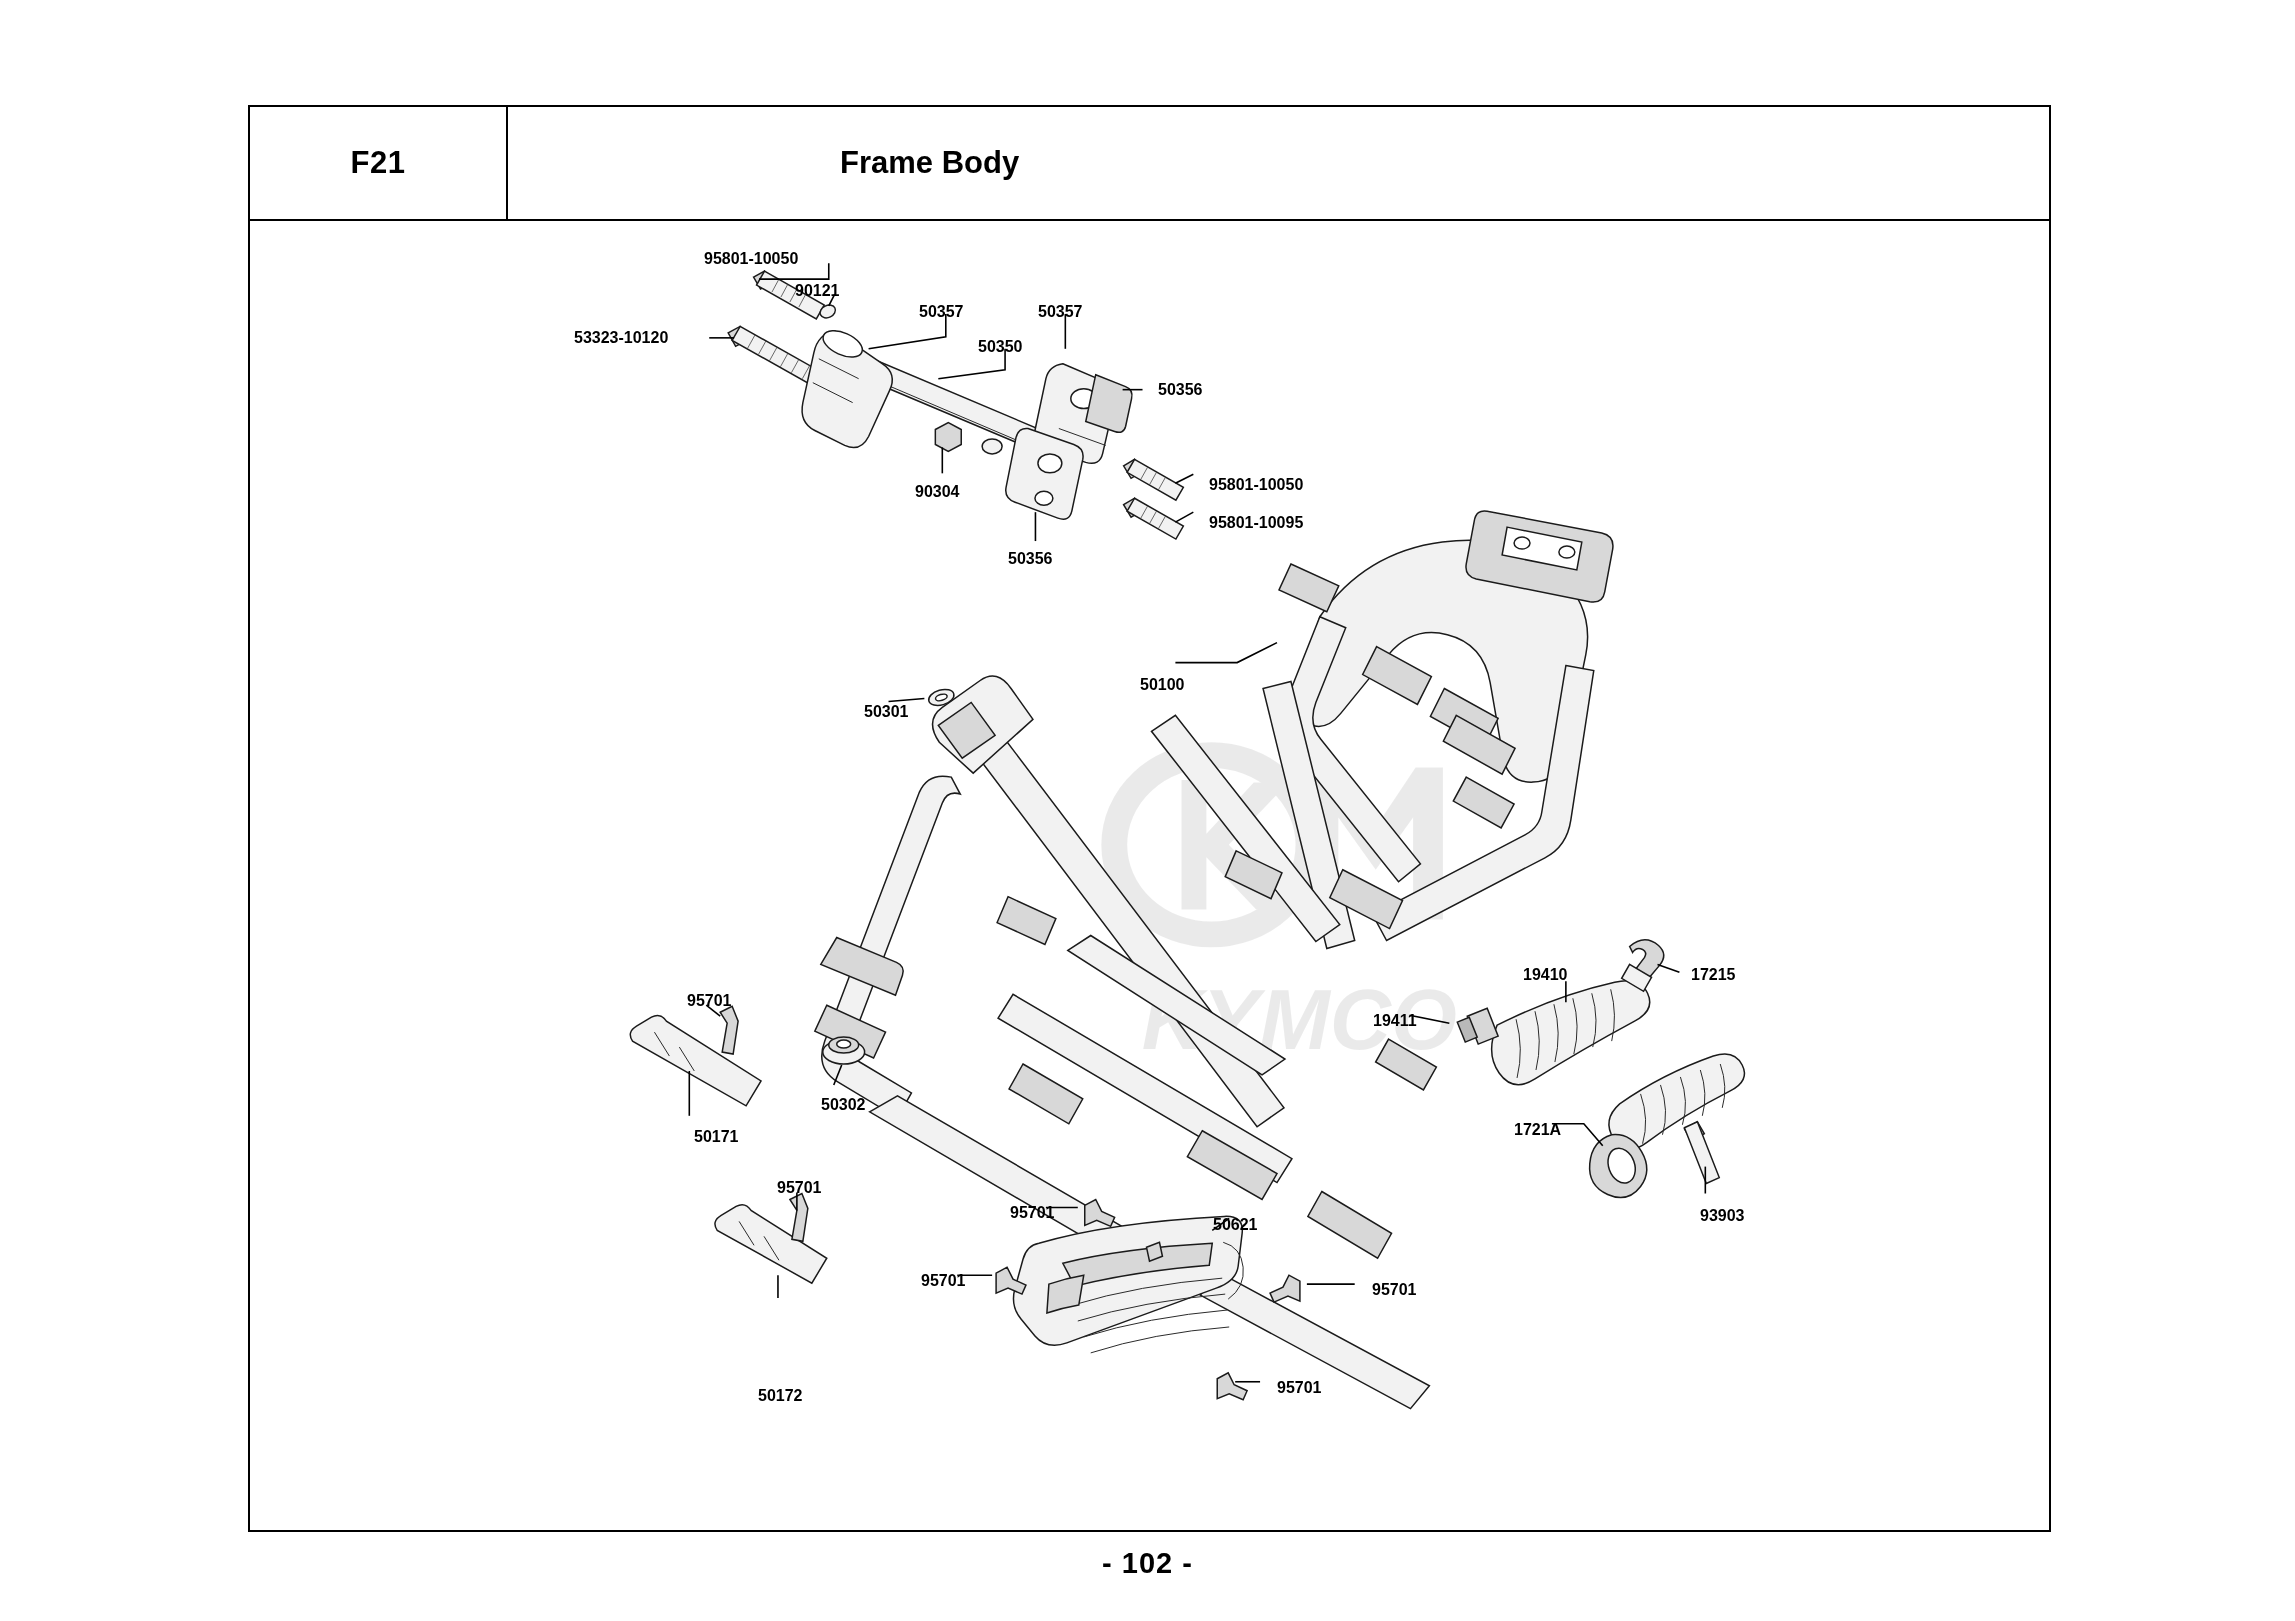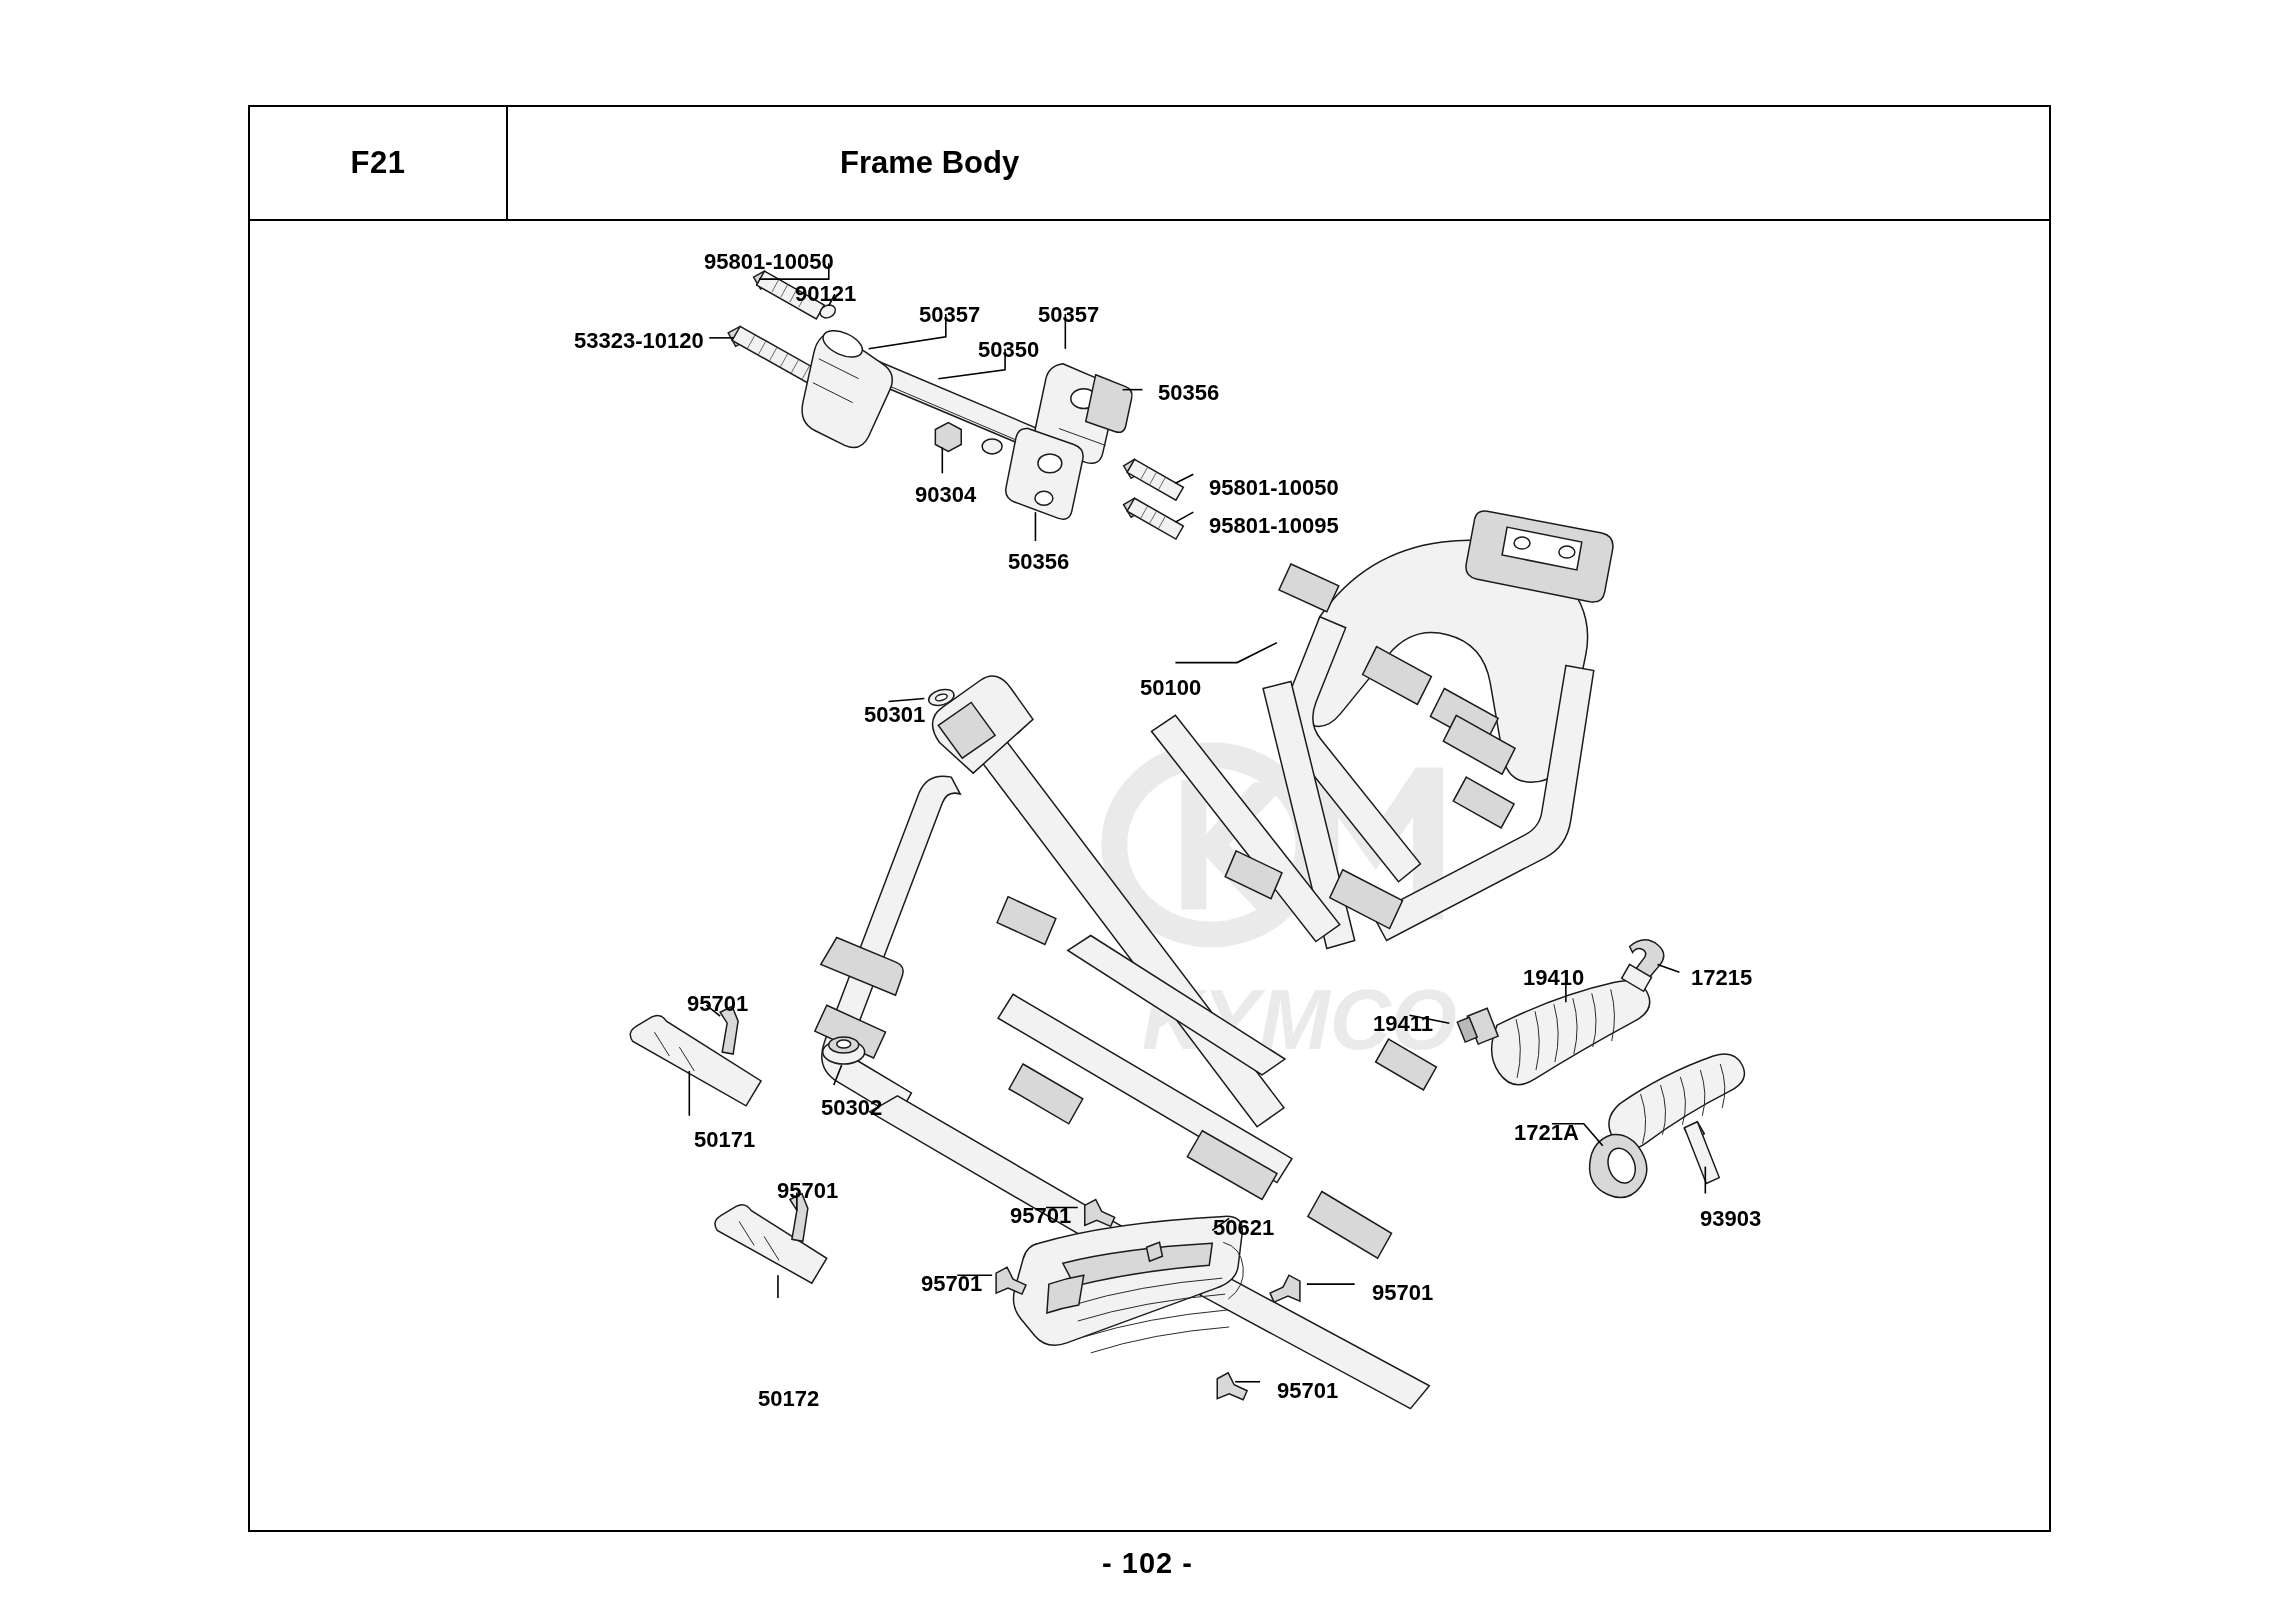--- a/index.html
+++ b/index.html
@@ -88,21 +88,21 @@
     width: 2295px;
     text-align: center;
     font-size: 29px;
     font-weight: bold;
     letter-spacing: 1px;
   }
 
   
   .callout {
     position: absolute;
-    font-size: 22px;
+    font-size: 16px;
     font-weight: bold;
     white-space: nowrap;
     line-height: 1;
   }
 
   
   .overlay {
     position: absolute;
     left: 0; top: 0;
     width: 2295px;

